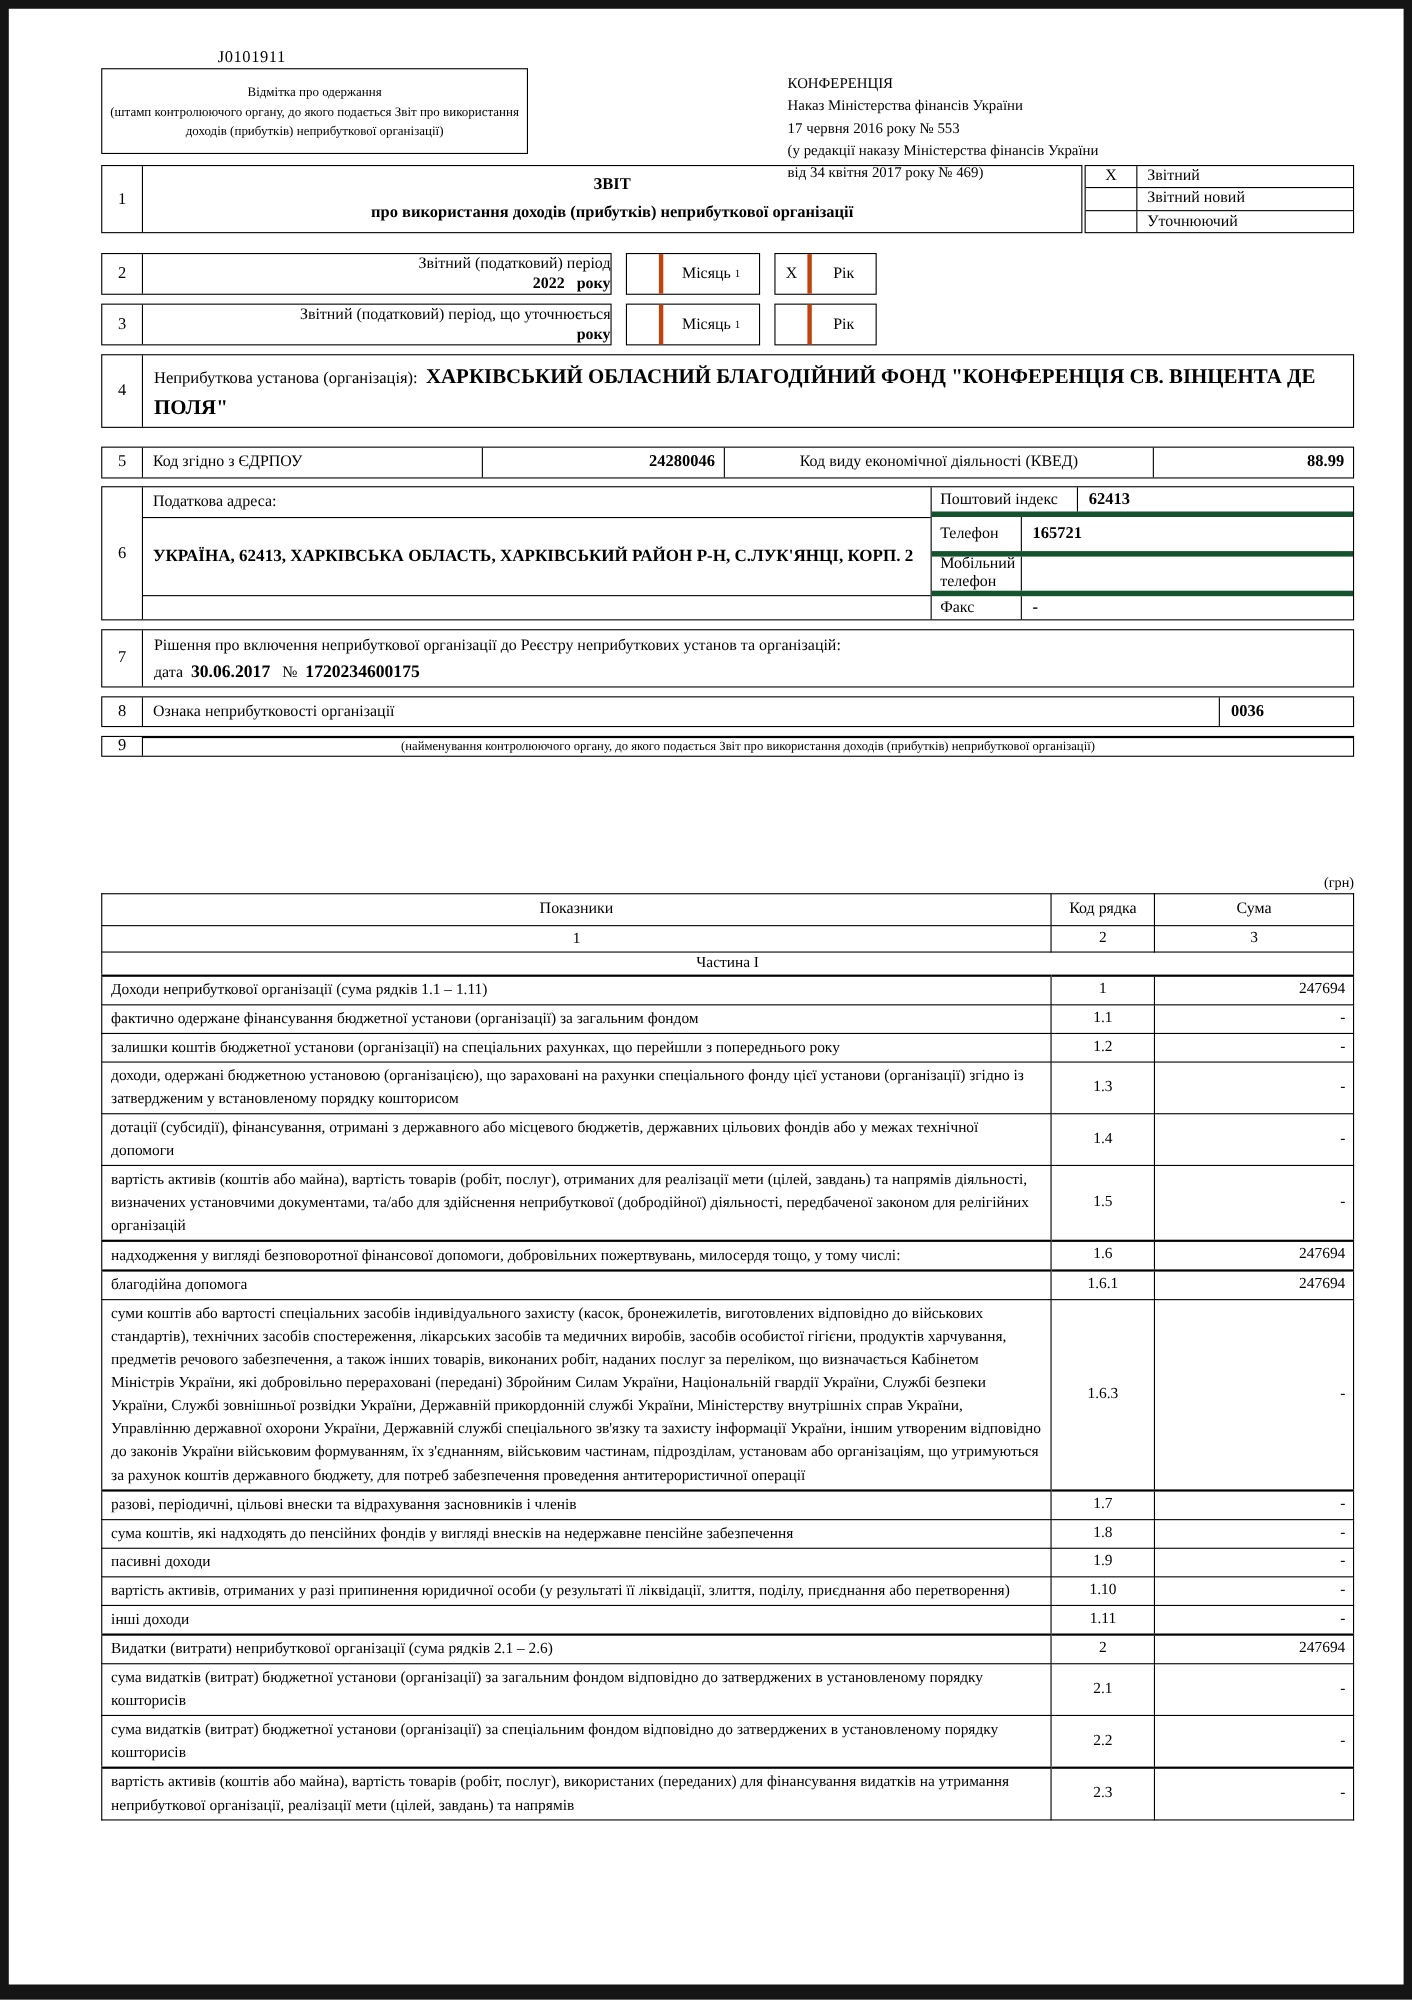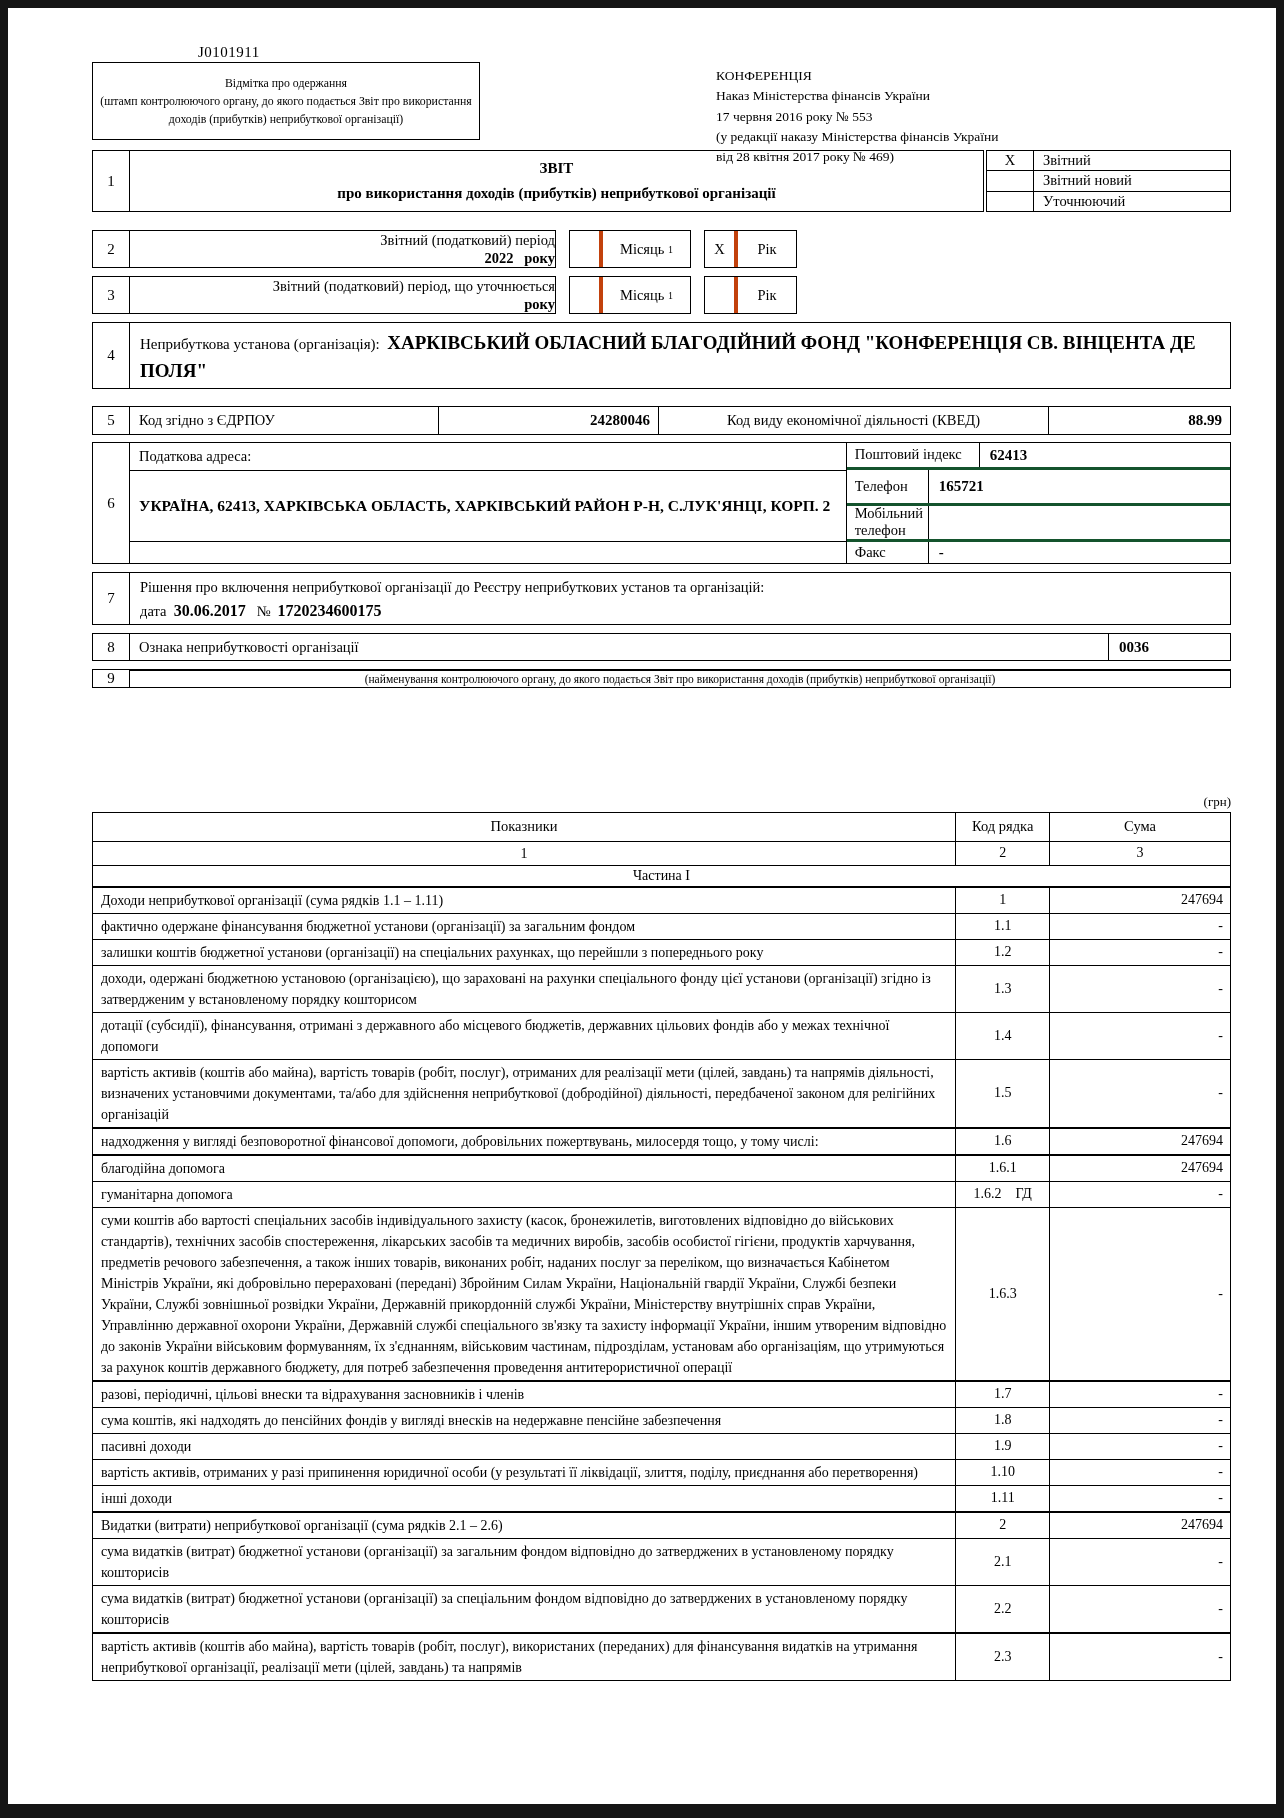--- a/index.html
+++ b/index.html
@@ -50,21 +50,21 @@
   .r5 .group{width:1139px;height:29px;}
   .r5 .cell{display:flex;align-items:center;font-size:14.5px;}
   
   .r6{left:0;top:434px;width:1139px;height:122px;}
   .r6 .group{width:1139px;height:122px;}
   .r6-left{width:717px;display:flex;flex-direction:column;}
   .r6-left-top{height:28px;border-bottom:1px solid #000;display:flex;align-items:center;padding-left:9px;font-size:14.5px;}
   .r6-addr{height:72px;display:flex;align-items:center;padding:0 9px;font-size:15.5px;font-weight:bold;line-height:1.6;}
   .r6-left-bot{height:22px;border-top:1px solid #000;}
   .r6-right{width:385px;border-left:1px solid #000;display:flex;flex-direction:column;}
-  .r6r-row{display:flex;border-bottom:3px solid #14532d;}
+  .r6r-row{display:flex;border-bottom:5px solid #14532d;}
   .r6r-row:last-child{border-bottom:none;}
   .r6r-label{border-right:1px solid #000;display:flex;align-items:center;padding-left:8px;font-size:14.5px;line-height:1.2;}
   .r6r-val{flex:1;display:flex;align-items:center;padding-left:10px;font-size:15px;font-weight:bold;}
   
   .r7{left:0;top:564px;width:1139px;height:53px;}
   .r7 .group{width:1139px;height:53px;}
   .r7-body{flex:1;padding:4px 10px;font-size:14.5px;line-height:1.5;}
   .r7-num{font-size:16px;font-weight:bold;}
   
   .r8{left:0;top:625px;width:1139px;height:28px;}
@@ -104,21 +104,21 @@
       <div>Відмітка про одержання</div>
       <div>(штамп контролюючого органу, до якого подається Звіт про використання</div>
       <div>доходів (прибутків) неприбуткової організації)</div>
     </div>
 
     <div class="abs approval">
       <div>КОНФЕРЕНЦІЯ</div>
       <div>Наказ Міністерства фінансів України</div>
       <div>17 червня 2016 року № 553</div>
       <div>(у редакції наказу Міністерства фінансів України</div>
-      <div>від 28 квітня 2017 року № 469)</div>
+      <div>від 34 квітня 2017 року № 469)</div>
     </div>
 
     <div class="abs r1">
       <div class="group">
         <div class="numcell">1</div>
         <div class="r1-title">
           <div>ЗВІТ</div>
           <div>про використання доходів (прибутків) неприбуткової організації</div>
         </div>
       </div>
@@ -300,25 +300,20 @@
             <td class="c-label">надходження у вигляді безповоротної фінансової допомоги, добровільних пожертвувань, милосердя тощо, у тому числі:</td>
             <td class="c-code">1.6</td>
             <td class="c-val b">247694</td>
           </tr>
           <tr class="thick-top">
             <td class="c-label">благодійна допомога</td>
             <td class="c-code">1.6.1</td>
             <td class="c-val b">247694</td>
           </tr>
           <tr>
-            <td class="c-label">гуманітарна допомога</td>
-            <td class="c-code">1.6.2 ГД</td>
-            <td class="c-val b">-</td>
-          </tr>
-          <tr>
             <td class="c-label">суми коштів або вартості спеціальних засобів індивідуального захисту (касок, бронежилетів, виготовлених відповідно до військових стандартів), технічних засобів спостереження, лікарських засобів та медичних виробів, засобів особистої гігієни, продуктів харчування, предметів речового забезпечення, а також інших товарів, виконаних робіт, наданих послуг за переліком, що визначається Кабінетом Міністрів України, які добровільно перераховані (передані) Збройним Силам України, Національній гвардії України, Службі безпеки України, Службі зовнішньої розвідки України, Державній прикордонній службі України, Міністерству внутрішніх справ України, Управлінню державної охорони України, Державній службі спеціального зв'язку та захисту інформації України, іншим утвореним відповідно до законів України військовим формуванням, їх з'єднанням, військовим частинам, підрозділам, установам або організаціям, що утримуються за рахунок коштів державного бюджету, для потреб забезпечення проведення антитерористичної операції</td>
             <td class="c-code">1.6.3</td>
             <td class="c-val b">-</td>
           </tr>
           <tr class="thick-top">
             <td class="c-label">разові, періодичні, цільові внески та відрахування засновників і членів</td>
             <td class="c-code">1.7</td>
             <td class="c-val b">-</td>
           </tr>
           <tr>

